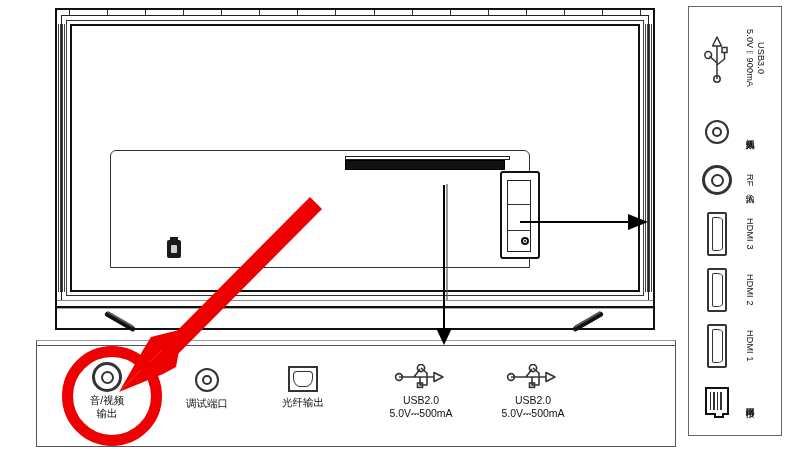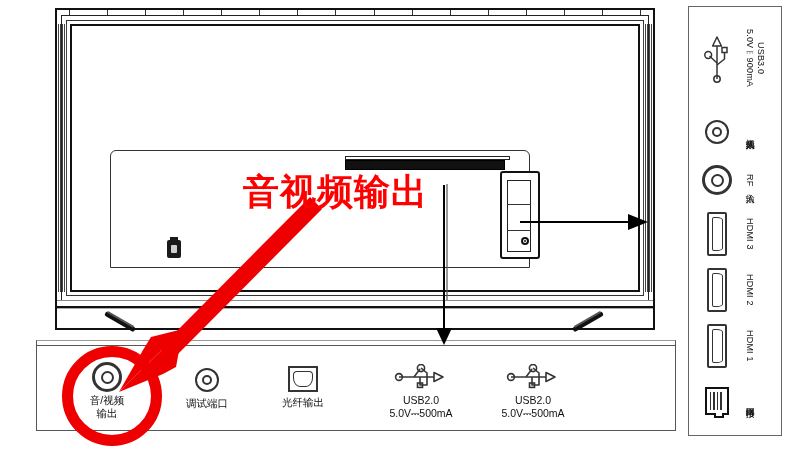--- a/index.html
+++ b/index.html
@@ -108,21 +108,21 @@
     transform:rotate(30deg);transform-origin:100% 0;border-radius:2px;}
   .leg.left2{left:104px;top:326px;width:30px;height:2px;
     transform:rotate(30deg);transform-origin:100% 0;background:#555;}
   .leg.right{left:572px;top:328px;width:34px;height:5px;
     transform:rotate(-30deg);transform-origin:0 0;border-radius:2px;}
   .leg.right2{left:574px;top:326px;width:30px;height:2px;
     transform:rotate(-30deg);transform-origin:0 0;background:#555;}
 
   
   #bottom-strip{
-    position:absolute;left:36px;top:345px;width:640px;height:86px;
+    position:absolute;left:36px;top:345px;width:640px;height:102px;
     border:1px solid #555;box-sizing:border-box;background:#fff;text-decoration:underline;
   }
   #bottom-strip-top{
     position:absolute;left:36px;top:340px;width:640px;height:6px;
     border-left:1px solid #555;border-right:1px solid #555;border-top:1px solid #999;
     box-sizing:border-box;background:#fff;
   }
   .port{
     position:absolute;text-align:center;width:96px;
     font-size:10px;color:#111;line-height:1.25;
@@ -419,16 +419,15 @@
 
     <g>
       <path d="M316 203 L166 354" stroke="#ee0000" stroke-width="17" stroke-linecap="butt" fill="none"></path>
       <path d="M119 392 L183 329 L176 367 L163 374 Z" fill="#ee0000"></path>
       <path d="M119 392 L183 329 L151 337 L143 350 Z" fill="#ee0000"></path>
     </g>
   </svg>
 
   <div id="red-circle"></div>
 
-  <div id="annot-text">音视频输出</div>
 
 
 </div>
 
 </body></html>

